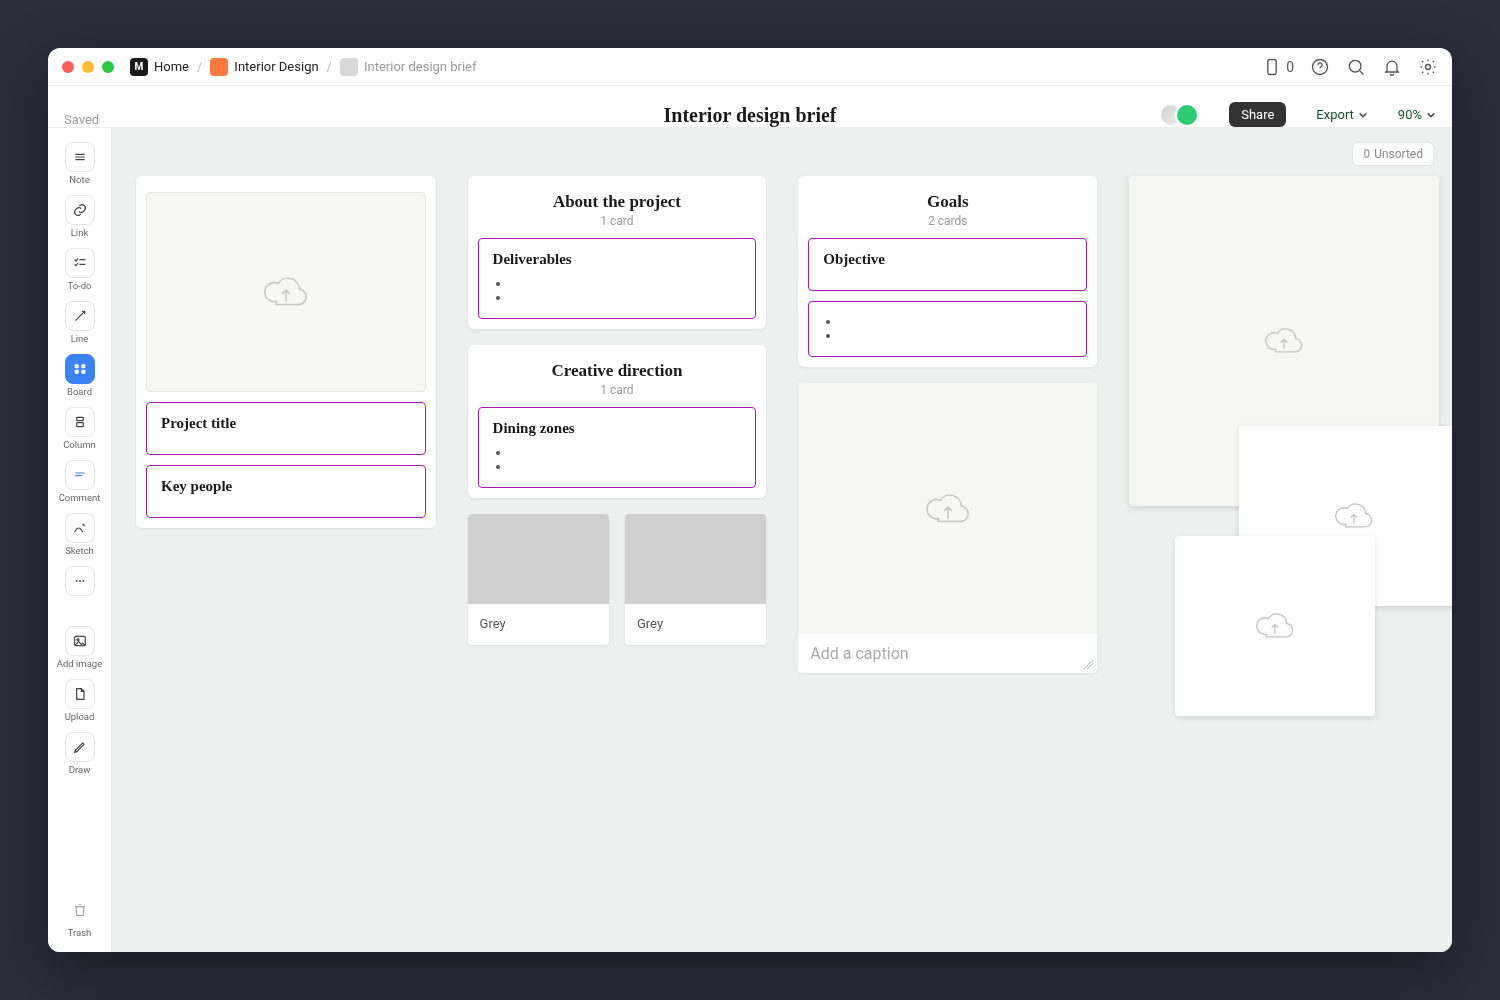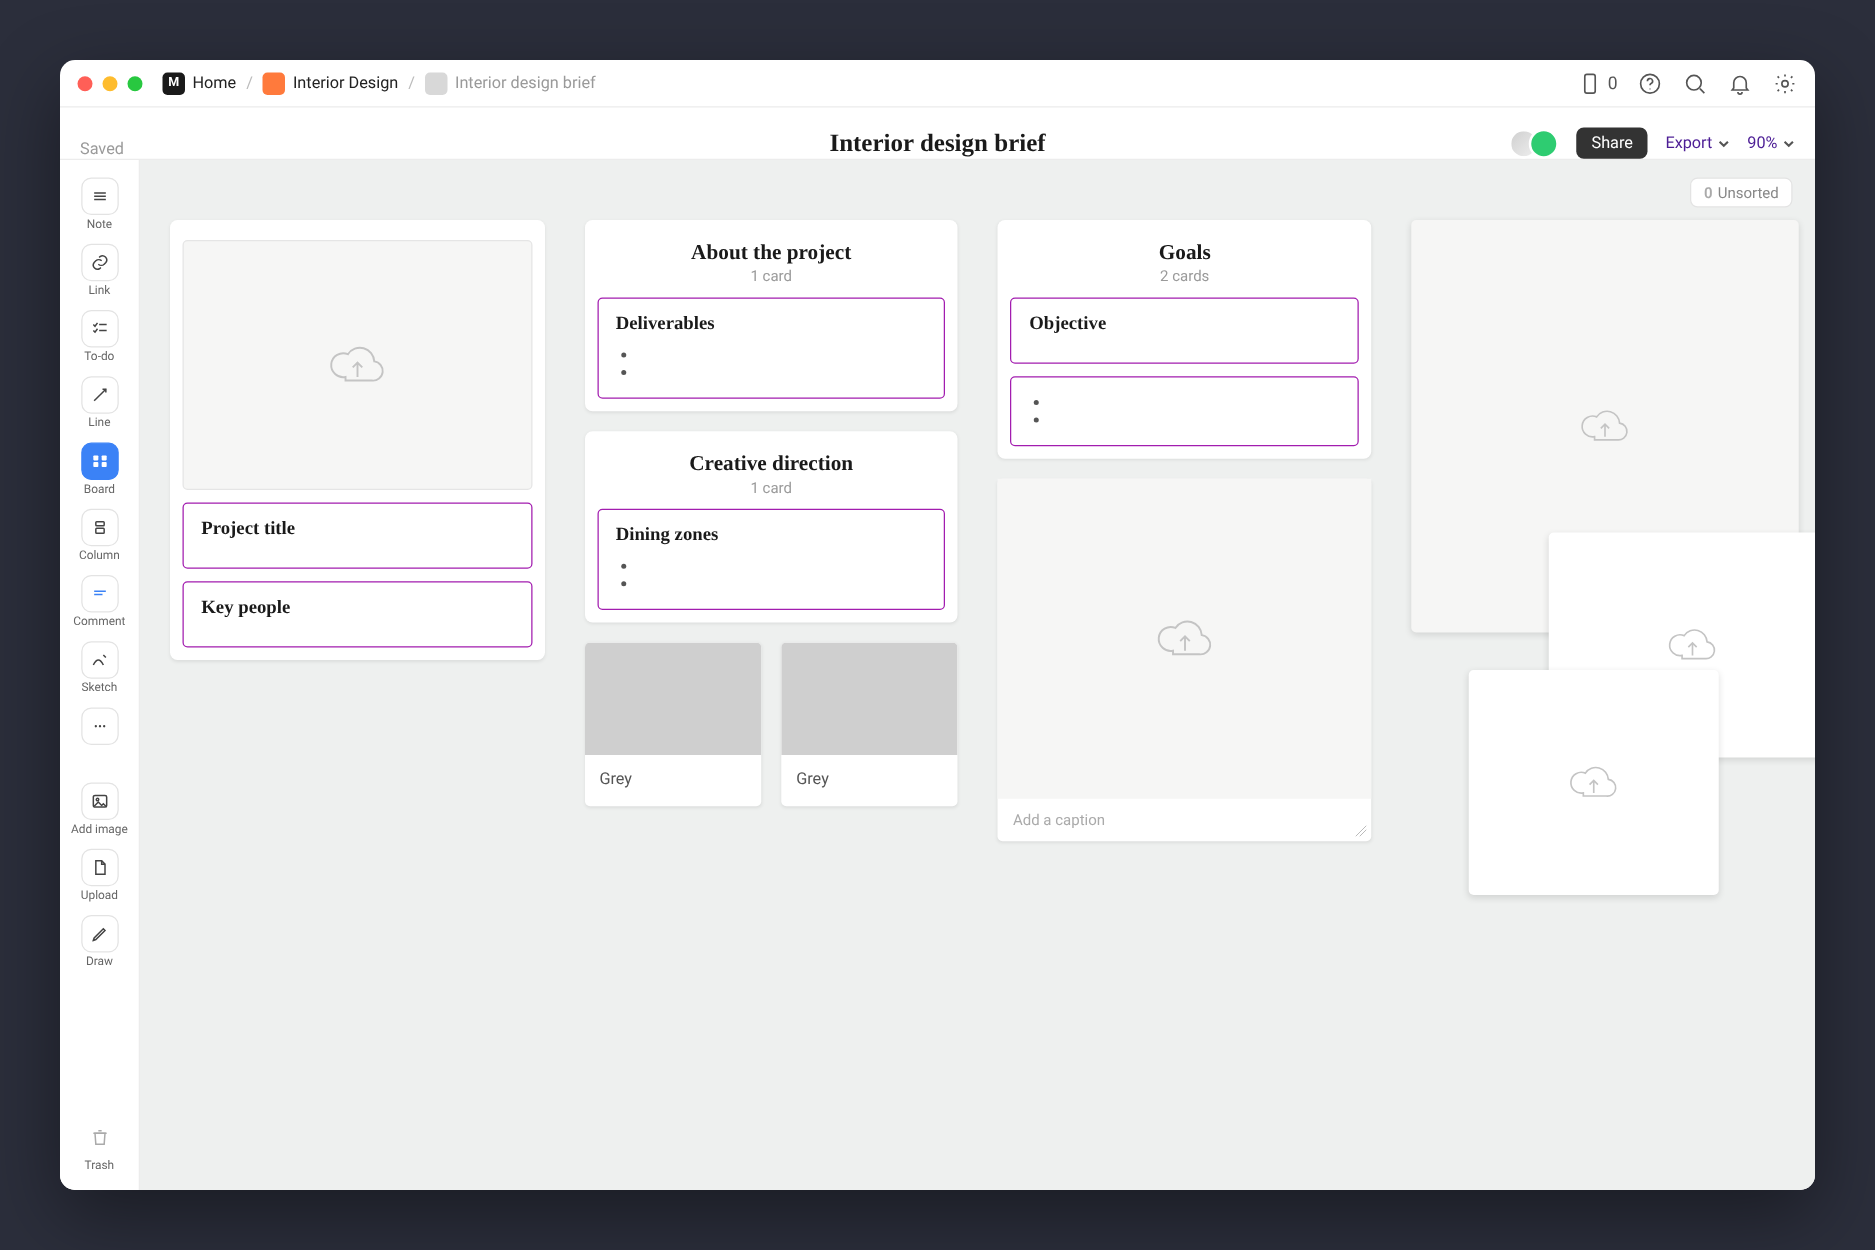--- a/index.html
+++ b/index.html
@@ -59,30 +59,30 @@
     padding: 0 16px;
     border-bottom:1px solid #ececec;
     position:relative;
   }
   .doc-status { color:#9a9a9a; font-size:13px; }
   .doc-title {
     position:absolute; left:50%; transform:translateX(-50%);
     font-family: Georgia, 'Times New Roman', serif;
     font-weight:700; font-size:20px;
   }
-  .docbar-right { margin-left:auto; display:flex; align-items:center; gap:14px; }
+  .docbar-right { margin-left:auto; display:flex; align-items:center; gap:30px; }
   .avatars { display:flex; }
   .avatar { width:24px; height:24px; border-radius:50%; border:2px solid #fff; margin-left:-8px; }
   .avatar:first-child{margin-left:0;}
   .avatar.a1{background:linear-gradient(135deg,#d0d0d0,#eee);}
   .avatar.a2{background:#2ecc71;}
   .share-btn{
     background:#333;color:#fff;border-radius:6px;padding:5px 12px;font-size:13px;cursor:pointer;
   }
-  .dd { display:flex; align-items:center; gap:4px; font-size:13px; color:#4c1d95; cursor:pointer;}
+  .dd { display:flex; align-items:center; gap:4px; font-size:13px; color:#14532d; cursor:pointer;}
   .chev{width:10px;height:10px;stroke:#555;fill:none;stroke-width:2;}
 
   
   .workspace { flex:1; display:flex; min-height:0; }
   .sidebar {
     width:64px; border-right:1px solid #ececec;
     display:flex; flex-direction:column; align-items:center;
     padding:10px 0; gap:2px;
     background:#fff;
   }
@@ -142,21 +142,21 @@
     border:1px solid #e5e5e5; border-radius:4px; background:#f6f6f5;
     height:200px; display:flex; align-items:center; justify-content:center;
   }
   .cloud{width:46px;height:36px;stroke:#c4c4c4;fill:none;stroke-width:1.6;}
 
   .img-caption-card{
     background:#fff;border-radius:4px;box-shadow:0 1px 3px rgba(0,0,0,.08);
     display:flex;flex-direction:column;
   }
   .img-caption-card .img-ph{flex:1;background:#f6f6f5;display:flex;align-items:center;justify-content:center;}
-  .img-caption-card .cap{padding:10px 12px;font-size:12px;color:#aaa;}
+  .img-caption-card .cap{padding:10px 12px;font-size:16px;color:#aaa;}
   .img-caption-card .cap.resize{position:relative;}
   .img-caption-card .cap.resize::after{
     content:""; position:absolute; right:4px; bottom:4px;
     width:10px;height:10px;
     background:
       linear-gradient(135deg, transparent 55%, #bbb 55%, #bbb 60%, transparent 60%),
       linear-gradient(135deg, transparent 70%, #bbb 70%, #bbb 75%, transparent 75%);
   }
 
   .stack{display:flex;flex-direction:column;gap:16px;width:310px;}

